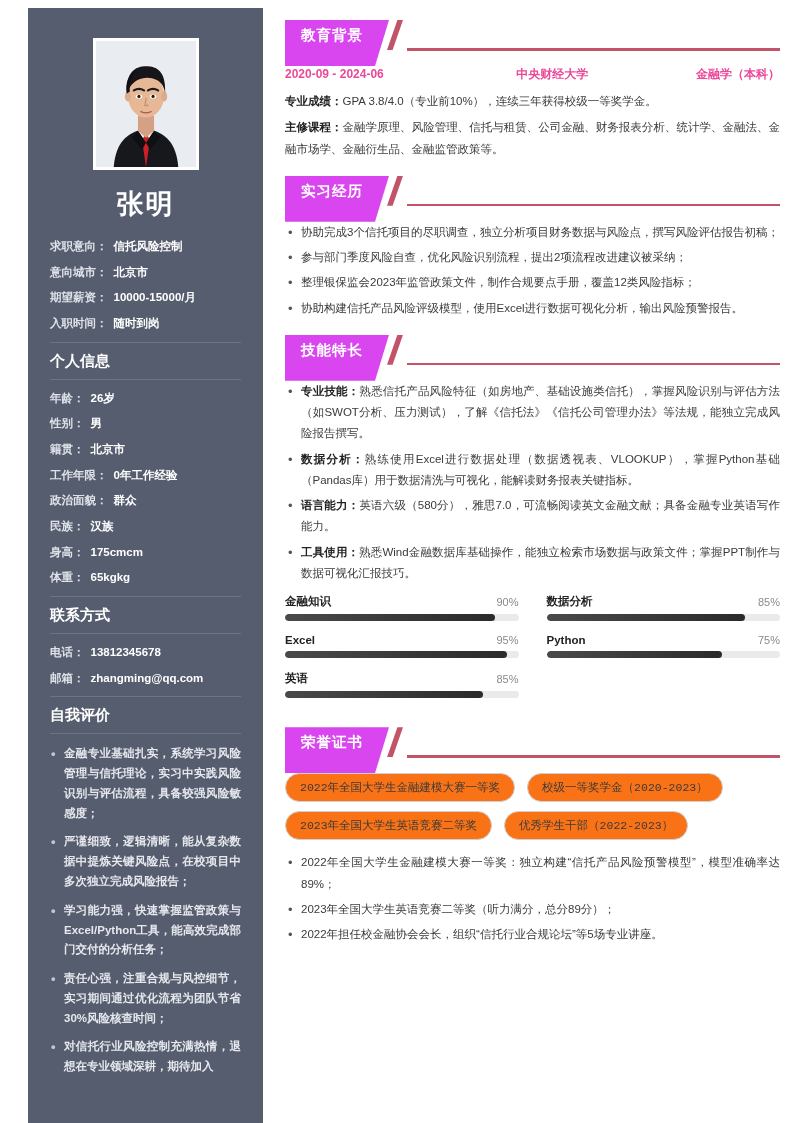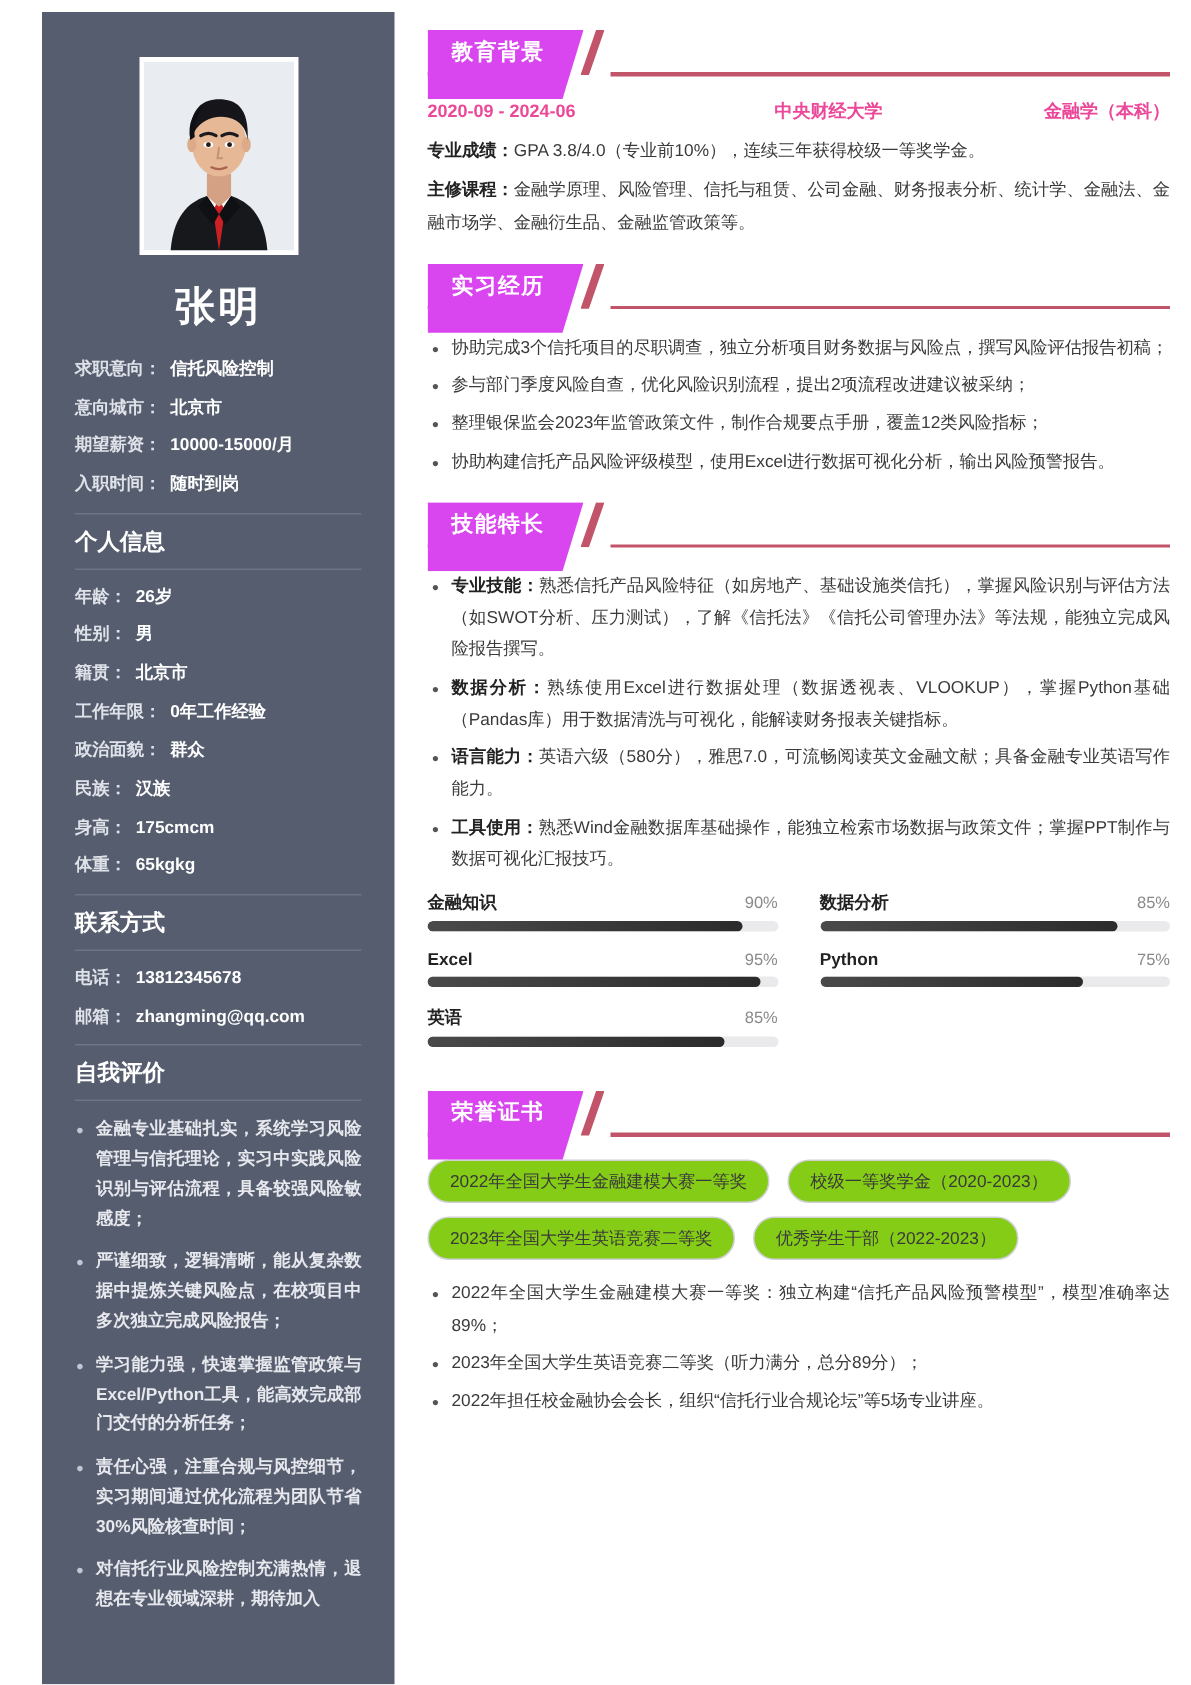--- a/index.html
+++ b/index.html
@@ -250,21 +250,22 @@
     gap: 9px 12px;
     margin-bottom: 12px;
   }
   .chip {
     border: 1px solid #cfcfd4;
     border-radius: 16px;
     padding: 6px 14px;
     font-size: 11.5px;
     color: #3a3a3a;
     white-space: nowrap;
-    background: #84cc16;
+    background: #f97316;
+    font-family: Liberation Mono, monospace;
   }
 </style>
 </head>
 <body>
 
 <div class="page">
 
   <aside class="sidebar">
 
     <div class="photo-wrap">

